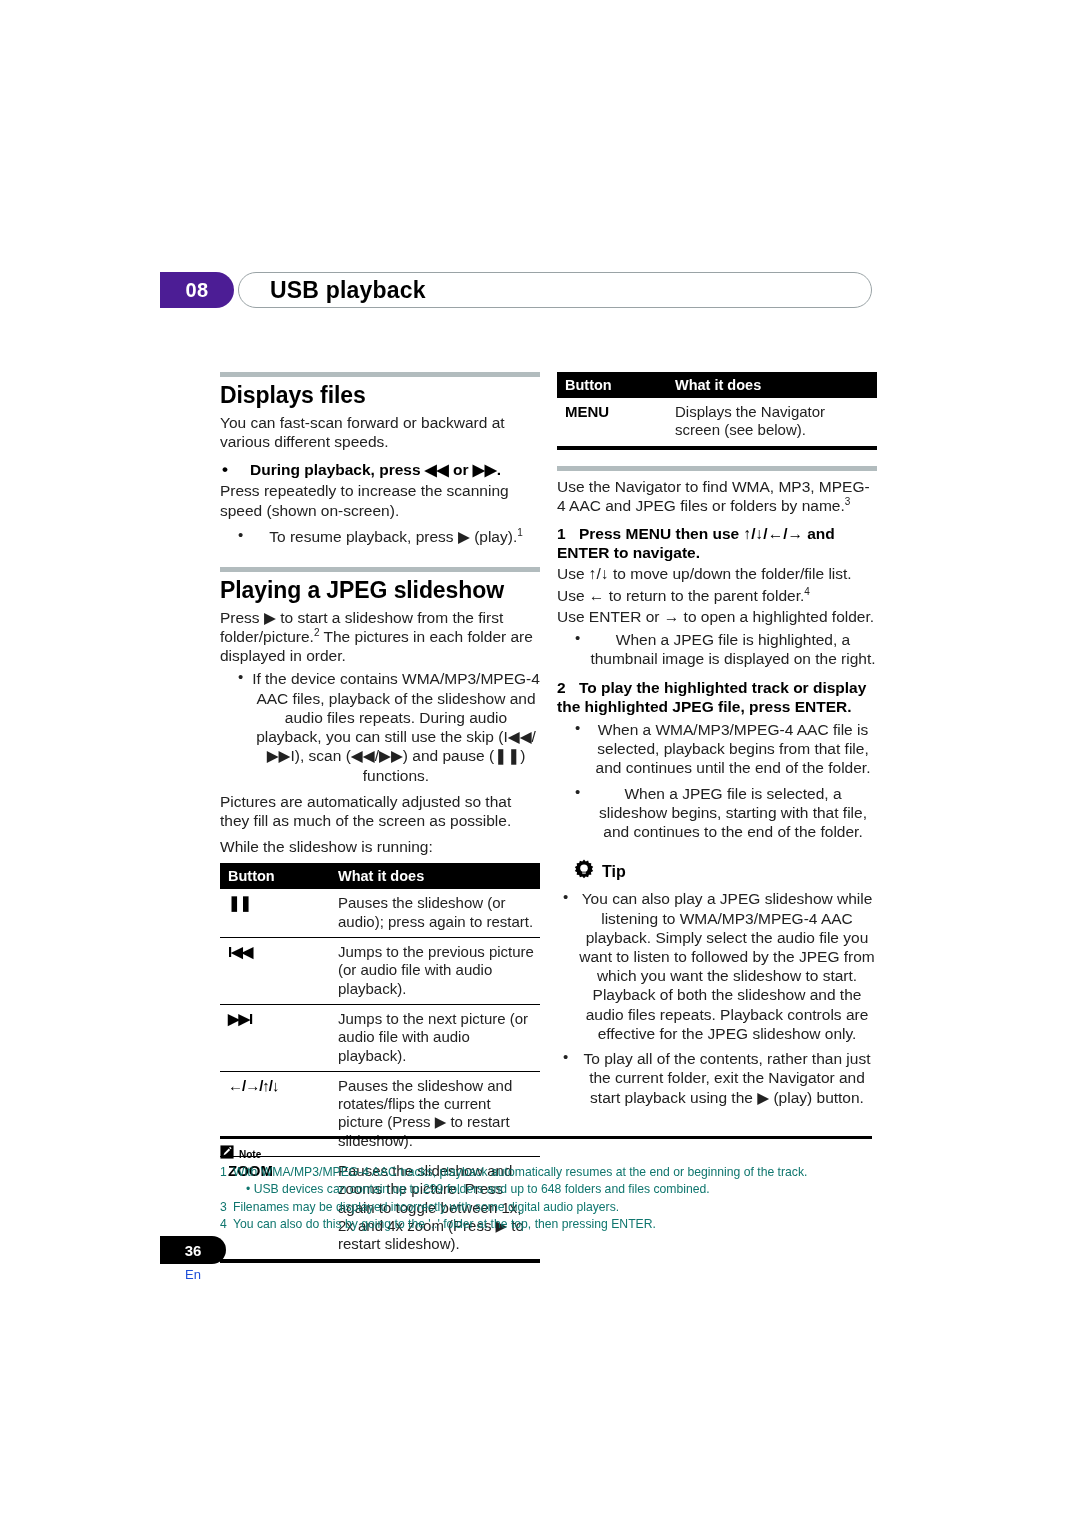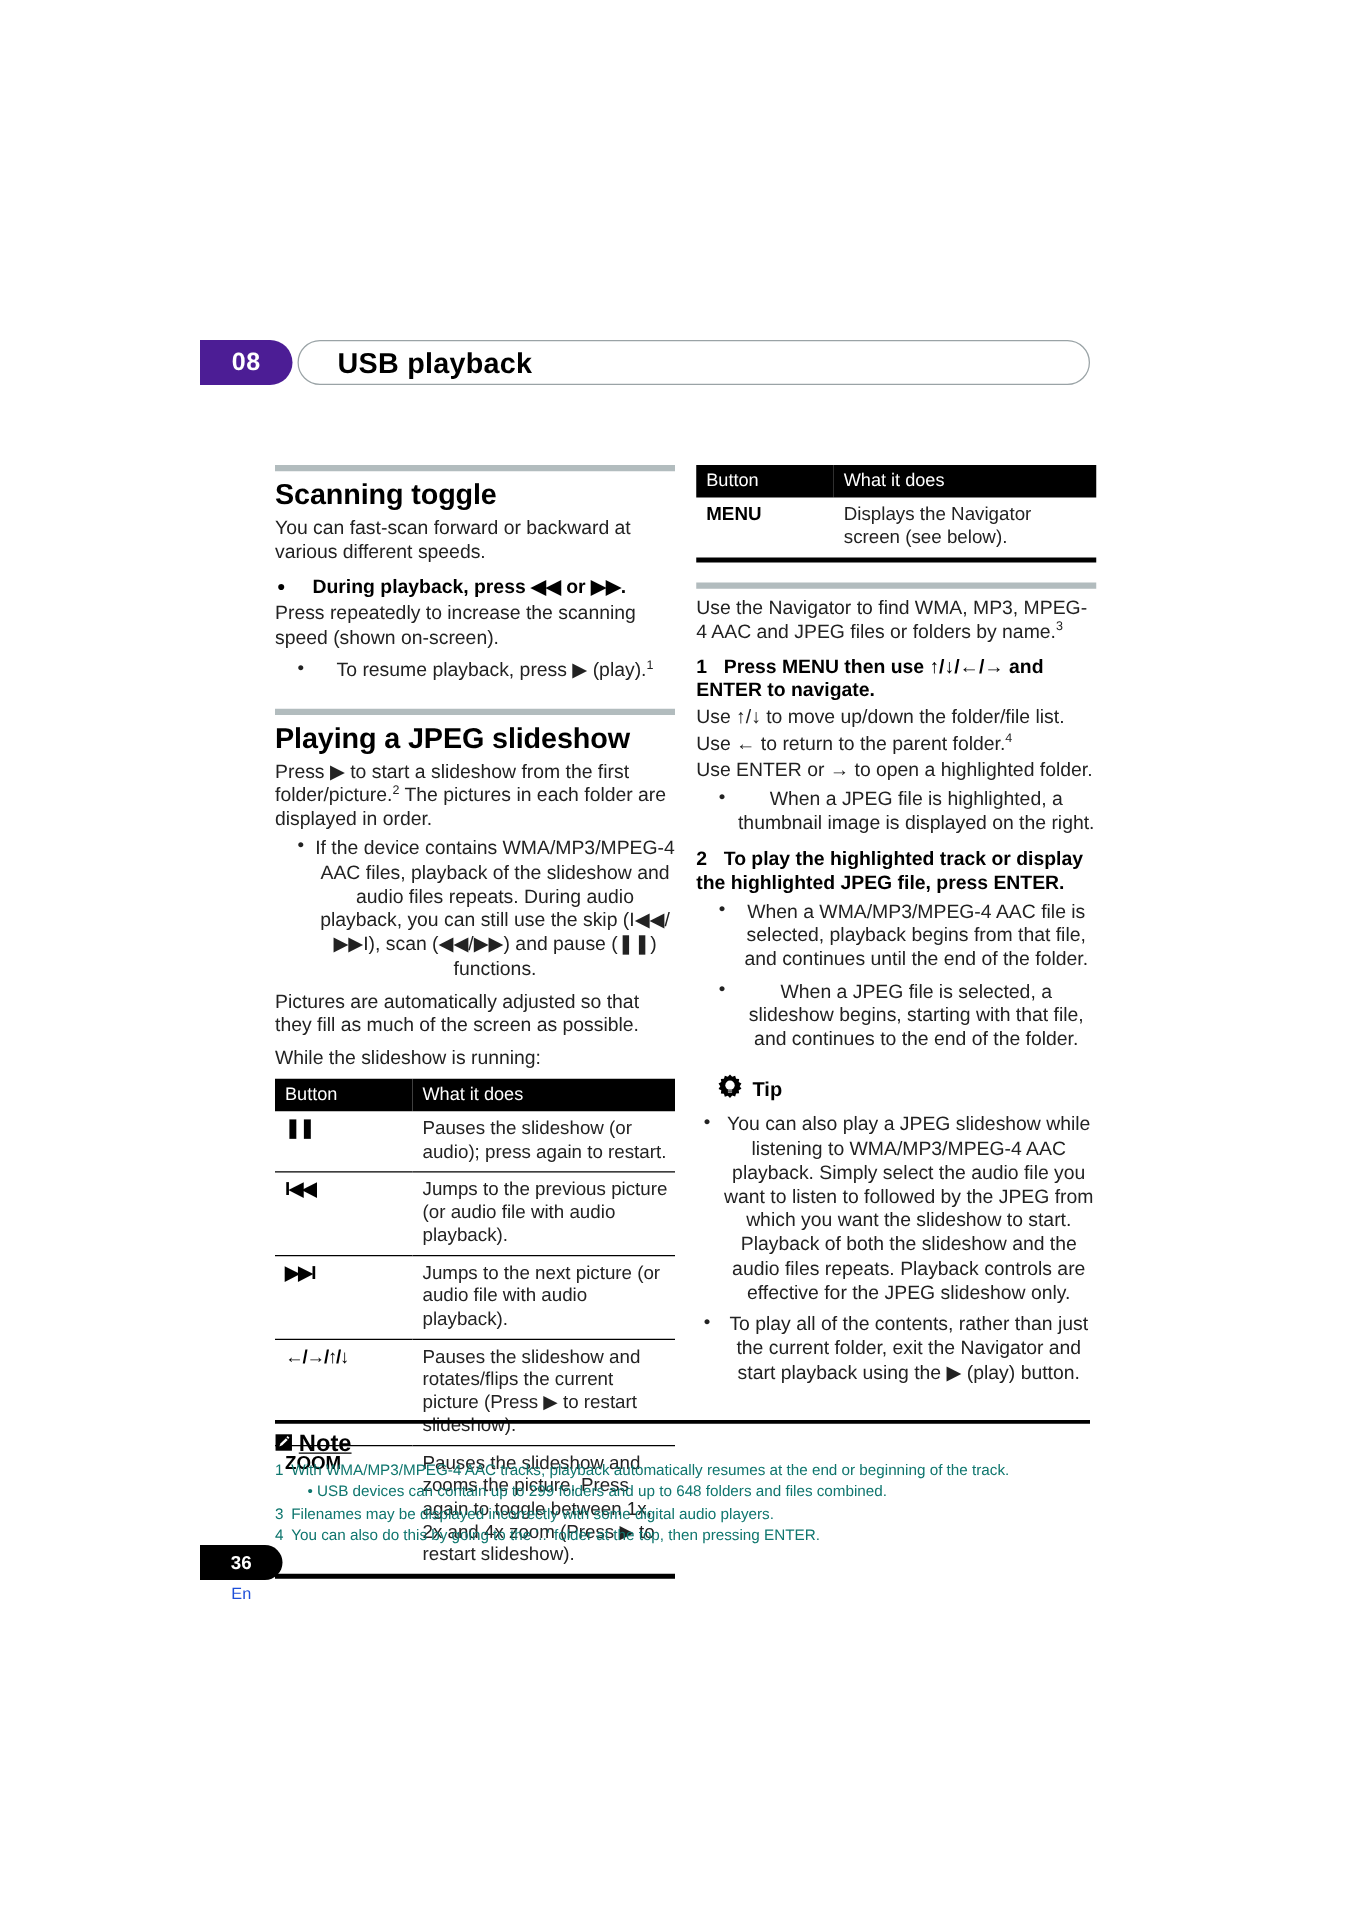--- a/index.html
+++ b/index.html
@@ -151,21 +151,21 @@
   
   table.btbl {
     width: 100%;
     border-collapse: collapse;
     margin: 6px 0 0 0;
   }
   table.btbl thead th {
     background: #000;
     color: #fff;
     font-size: 14.5px;
-    font-weight: normal;
+    font-weight: bold;
     text-align: left;
     padding: 5px 6px 5px 8px;
   }
   table.btbl thead th.c1 { width: 96px; }
   table.btbl tbody td {
     font-size: 15px;
     line-height: 1.22;
     color: #222;
     padding: 5px 4px 6px 8px;
     border-bottom: 1.6px solid #000;
@@ -212,23 +212,22 @@
     background: #000;
     margin-bottom: 6px;
   }
   .notehead {
     display: flex;
     align-items: center;
     gap: 5px;
     margin-bottom: 1px;
   }
   .notehead .label {
-    font-size: 19px;
-    font-weight: bold;
-    text-decoration: underline;
+    font-size: 10px;
+    font-weight: bold;
   }
   .note-icon { flex: 0 0 auto; }
   .note-line {
     font-size: 12.2px;
     line-height: 1.42;
     color: #0f766e;
     white-space: nowrap;
   }
   .note-line .nnum { display: inline-block; width: 13px; }
   .note-line.sub { padding-left: 13px; }
@@ -265,21 +264,21 @@
 
   <div class="header">
     <div class="chap-badge">08</div>
     <div class="chap-title-pill"></div>
     <div class="chap-title">USB playback</div>
   </div>
 
   <div class="col col-left">
 
     <div class="rule-gray"></div>
-    <h2 class="sec">Scanning toggle</h2>
+    <h2 class="sec">Displays files</h2>
     <p class="body">You can fast-scan forward or backward at various different speeds.</p>
 
     <div class="bullet-hd">During playback, press ◀◀ or ▶▶.</div>
     <p class="body">Press repeatedly to increase the scanning speed (shown on-screen).</p>
 
     <ul class="bl">
       <li><span>To resume playback, press ▶ (play).</span><sup>1</sup></li>
     </ul>
 
     <div style="height:14px"></div>

